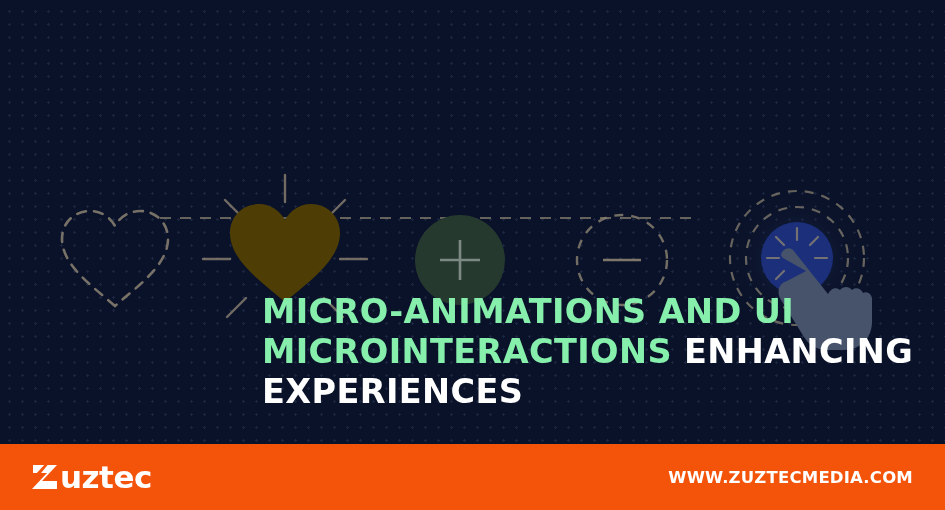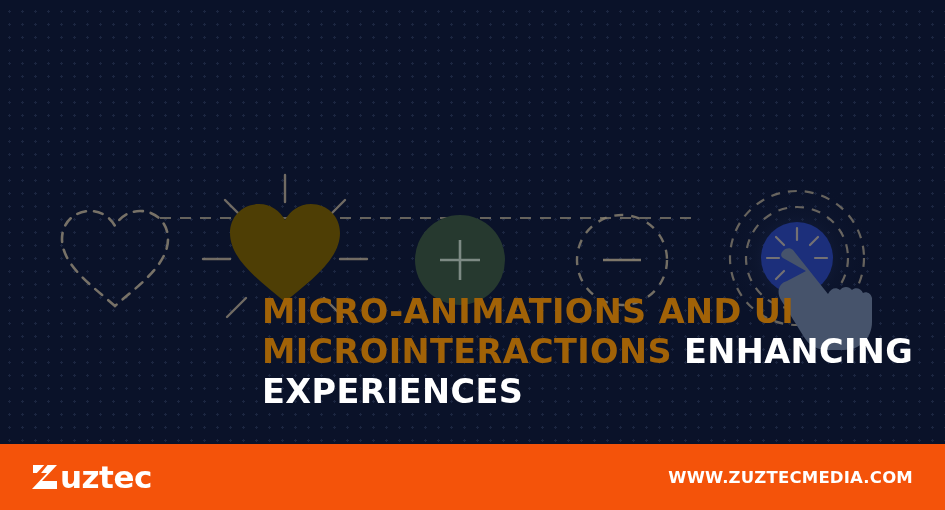--- a/index.html
+++ b/index.html
@@ -39,21 +39,21 @@
     margin: 0;
     font-family: "DejaVu Sans", sans-serif;
     font-weight: 700;
     font-size: 33.5px;
     line-height: 40px;
     letter-spacing: 0.4px;
     text-transform: uppercase;
     color: #ffffff;
     z-index: 6;
   }
-  #headline .hl-accent { color: #a16207; }
+  #headline .hl-accent { color: #86efac; }
   #headline .hl-plain  { color: #ffffff; }
   
   #footer-bar {
     position: absolute;
     left: 0;
     bottom: 0;
     width: 945px;
     height: 66px;
     background: #f4530a;
     z-index: 10;

